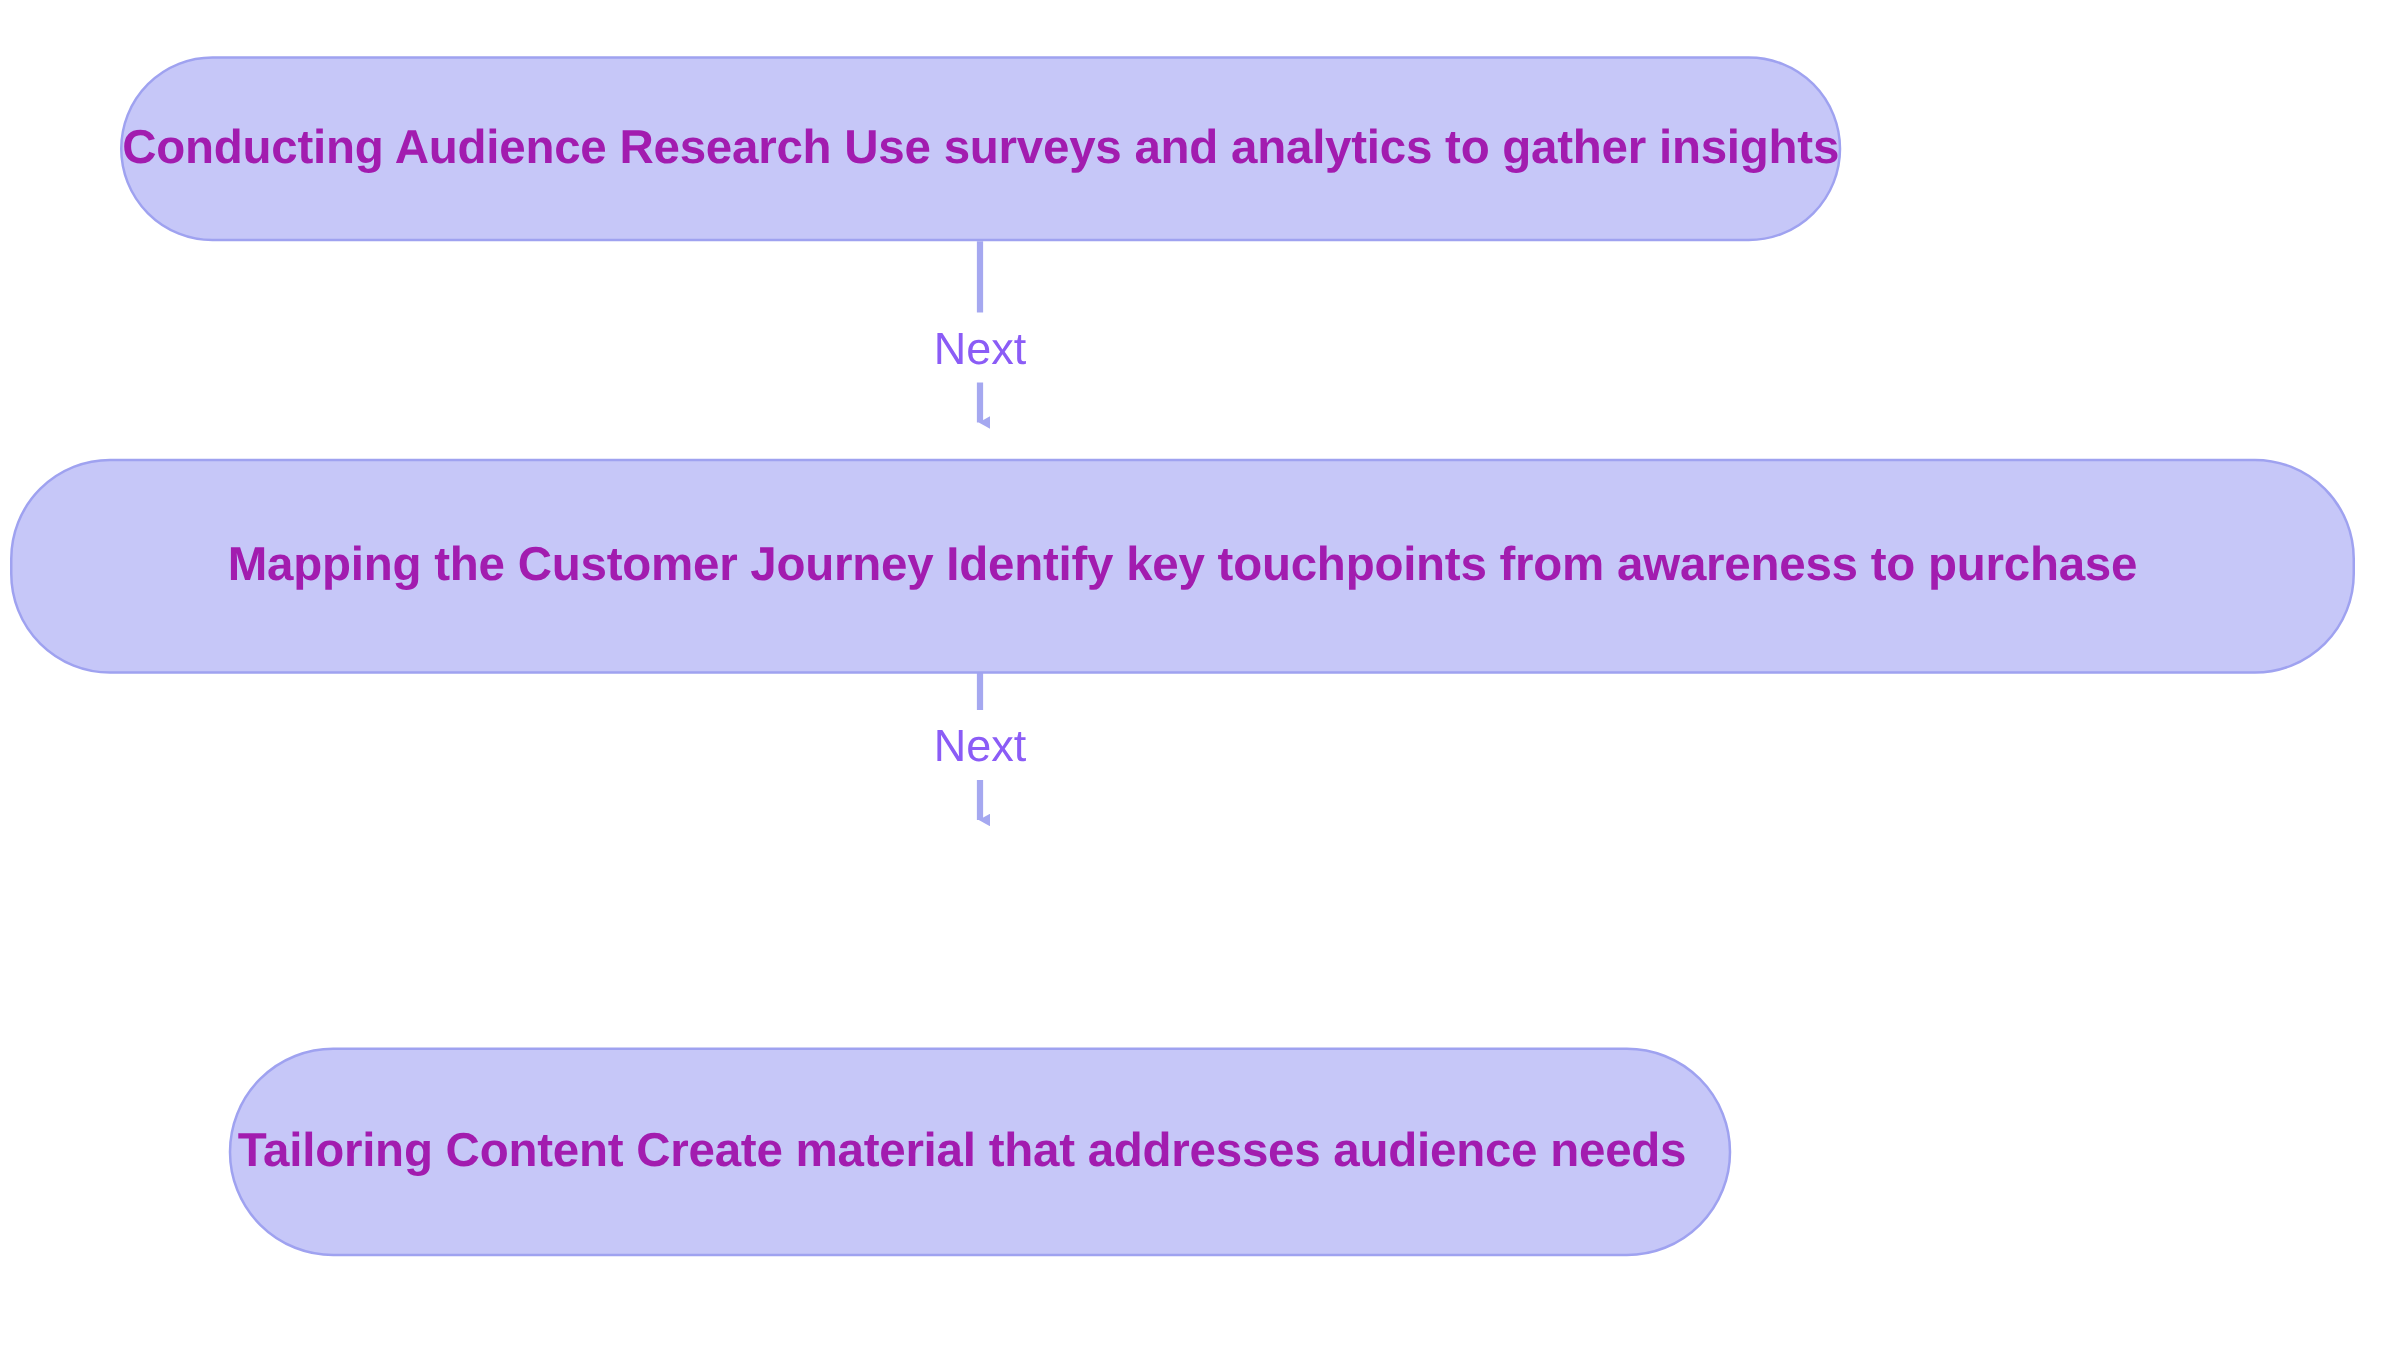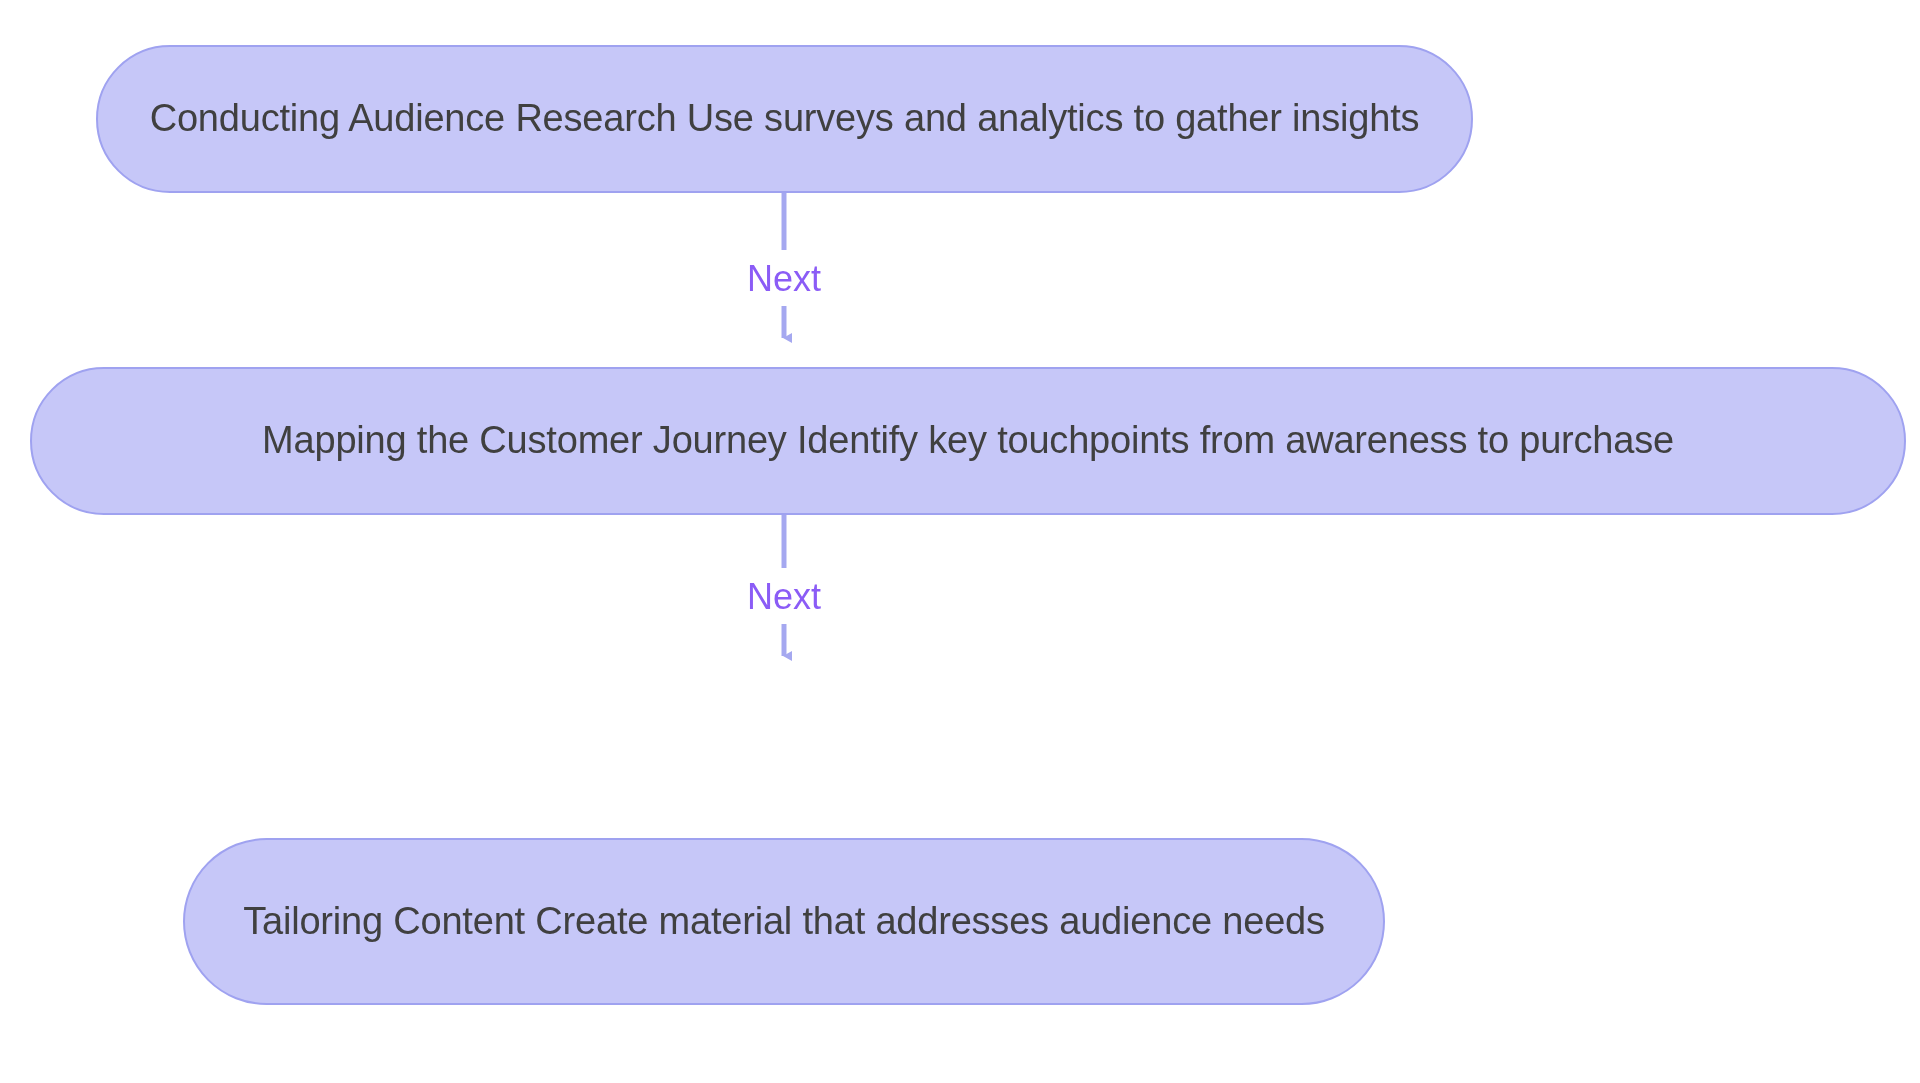--- a/index.html
+++ b/index.html
@@ -25,32 +25,32 @@
     background: #C6C7F8;
     border: 2px solid #9FA2F0;
     border-radius: 80px;
     display: flex;
     align-items: center;
     justify-content: center;
     text-align: center;
     padding: 0 34px;
   }
   .node-label {
-    color: #404040;
+    color: #a21caf;
     font-family: "Liberation Sans", sans-serif;
     font-size: 38px;
-    font-weight: 400;
+    font-weight: 700;
     line-height: 1.15;
     letter-spacing: -0.2px;
     white-space: nowrap;
   }
   
   #node-0 { left: 96px;  top: 45px;  width: 1377px; height: 148px; }
-  #node-1 { left: 30px;  top: 367px; width: 1876px; height: 148px; }
-  #node-2 { left: 183px; top: 838px; width: 1202px; height: 167px; border-radius: 90px; }
+  #node-1 { left: 8px;  top: 367px; width: 1876px; height: 172px; }
+  #node-2 { left: 183px; top: 838px; width: 1202px; height: 167px; border-radius: 90px; justify-content: flex-end; }
 
   
   .edge {
     position: absolute;
     left: 0;
     top: 0;
     width: 1920px;
     height: 1083px;
     pointer-events: none;
   }

